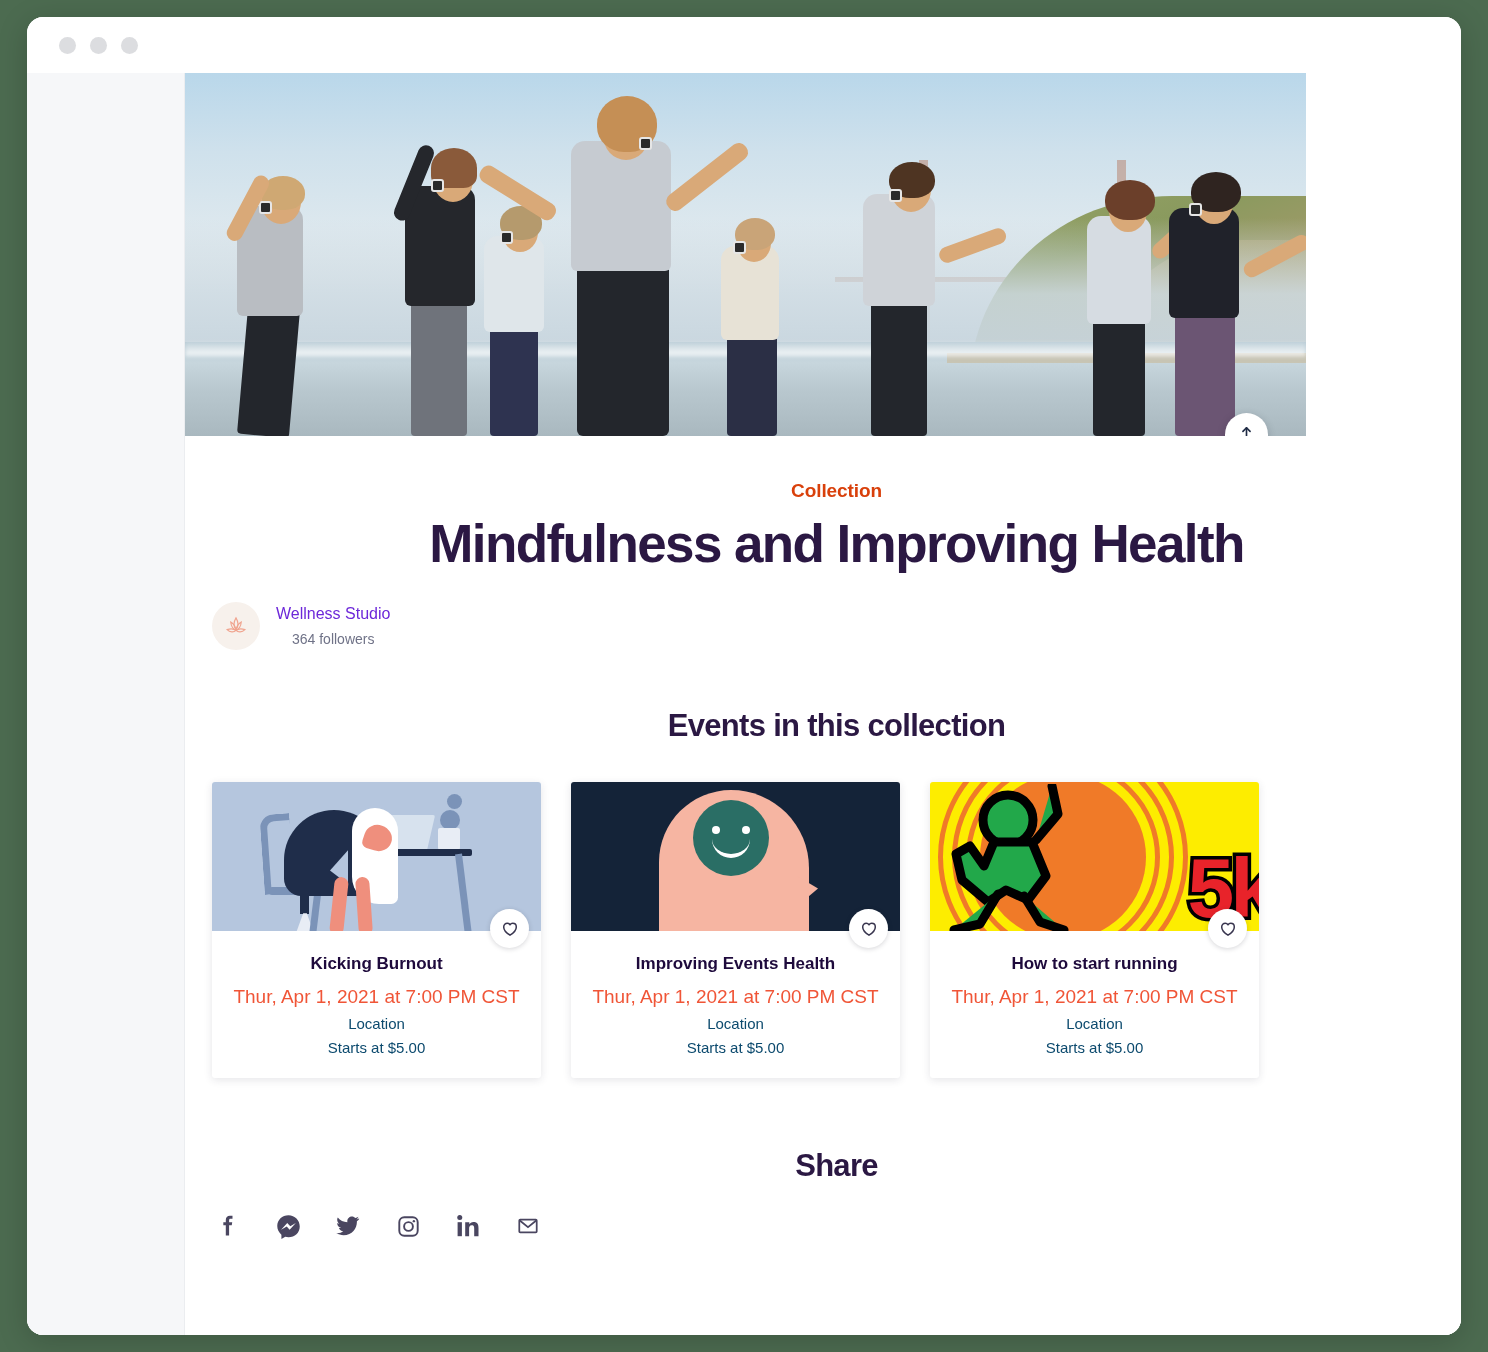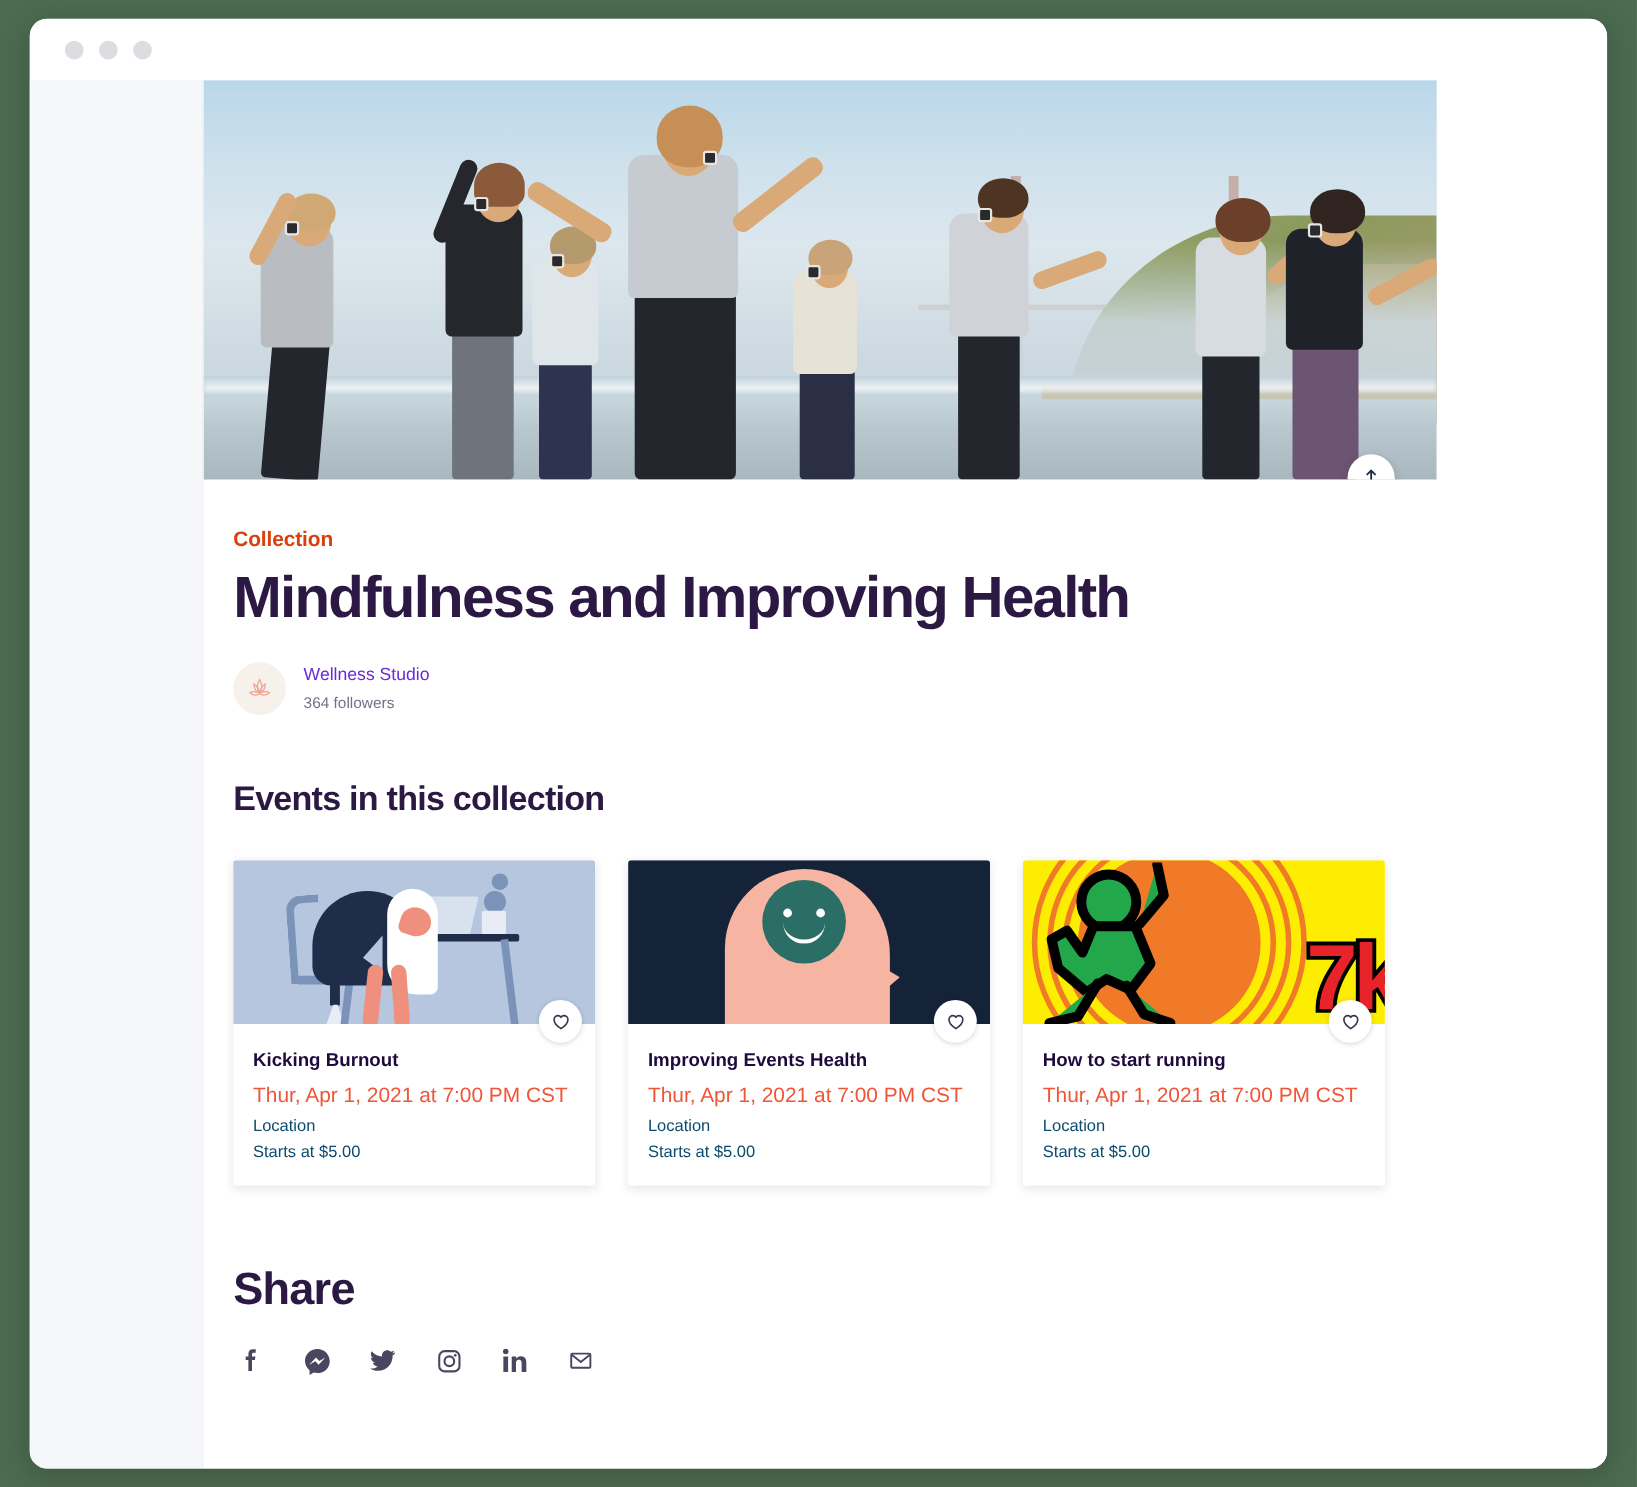--- a/index.html
+++ b/index.html
@@ -10,20 +10,21 @@
     overflow: hidden;
     background: #4c6b50;
     font-family: "Liberation Sans", sans-serif;
   }
 
   .desktop {
     position: relative;
     width: 1400px;
     height: 1352px;
     background: #4c6b50;
+    text-align: center;
   }
 
   
   .window {
     position: absolute;
     left: 27px;
     top: 17px;
     width: 1434px;
     height: 1318px;
     background: #ffffff;
@@ -386,21 +387,21 @@
     color: #e8232a; font-size: 84px; font-weight: bold;
     -webkit-text-stroke: 7px #000000; paint-order: stroke fill;
     font-family: "Liberation Sans", sans-serif;
     letter-spacing: -4px;
   }
 
   
   .share-title {
     margin-top: 70px;
     color: #2b1843;
-    font-size: 41px;
+    font-size: 31px;
     font-weight: bold;
     letter-spacing: -0.7px;
   }
   .share-row {
     margin-top: 26px;
     display: flex;
     align-items: center;
     gap: 28px;
   }
   .share-icon {
@@ -624,21 +625,21 @@
                   <div class="sun"></div>
                   <svg class="runner" viewBox="0 0 190 160">
                     <g fill="#22a84a" stroke="#000000" stroke-width="9" stroke-linejoin="round" stroke-linecap="round">
                       <circle cx="72" cy="36" r="25"></circle>
                       <path d="M58 58 L96 58 L110 92 L92 116 L70 106 L52 118 L26 96 L20 70 L34 62 L48 82 Z"></path>
                       <path d="M100 56 L122 30 L116 2"></path>
                       <path d="M88 112 L104 138 L128 146"></path>
                       <path d="M62 110 L44 140 L18 146"></path>
                     </g>
                   </svg>
-                  <div class="fiveK">7k</div>
+                  <div class="fiveK">5k</div>
                 </div>
               </div>
               <div class="heart-btn">
                 <svg width="18" height="18" viewBox="0 0 24 24" fill="none" stroke="#39364f" stroke-width="2" stroke-linecap="round" stroke-linejoin="round">
                   <path d="M12 20.2 C12 20.2 3.6 15 3.6 9.2 C3.6 6.4 5.8 4.4 8.4 4.4 C10.1 4.4 11.3 5.3 12 6.4 C12.7 5.3 13.9 4.4 15.6 4.4 C18.2 4.4 20.4 6.4 20.4 9.2 C20.4 15 12 20.2 12 20.2 Z"></path>
                 </svg>
               </div>
               <div class="card-body">
                 <div class="card-title">How to start running</div>
                 <div class="card-date">Thur, Apr 1, 2021 at 7:00 PM CST</div>

